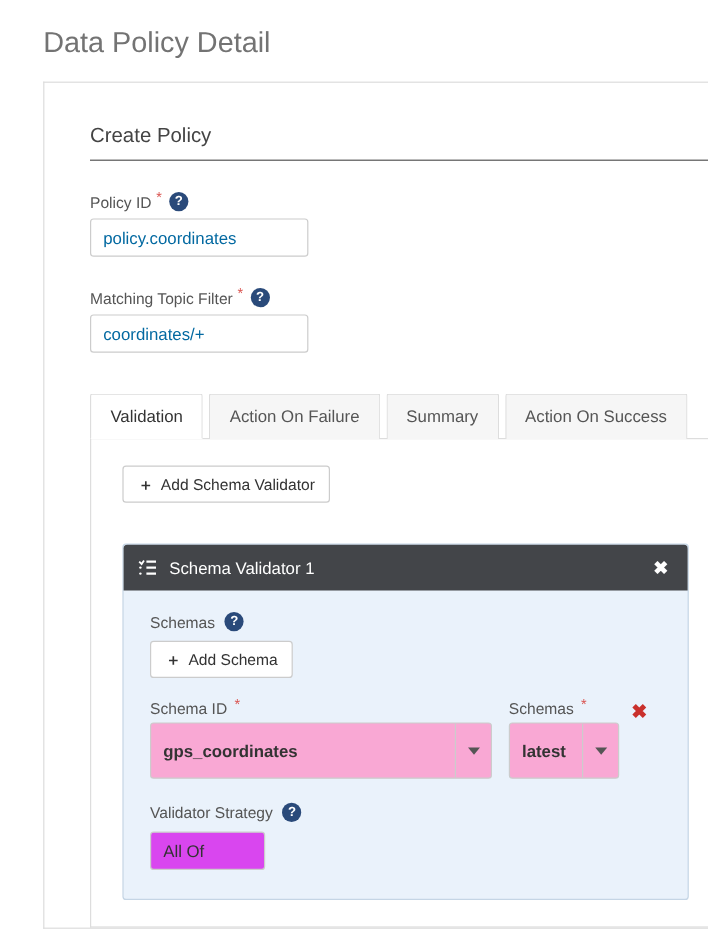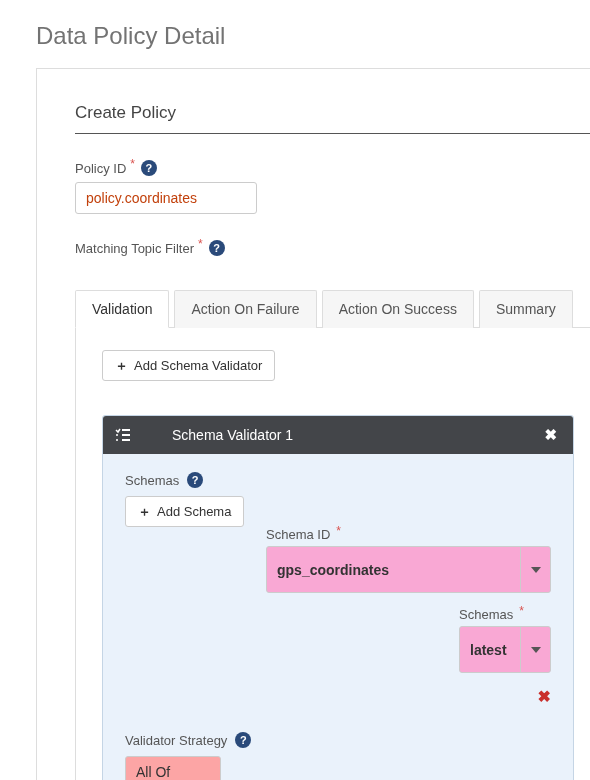--- a/index.html
+++ b/index.html
@@ -67,21 +67,21 @@
     justify-content: center;
     margin-left: 2px;
   }
   .text-input {
     width: 182px;
     height: 32px;
     padding: 0 10px;
     border: 1px solid #ccc;
     border-radius: 3px;
     font-size: 14px;
-    color: #c2410c;
+    color: #0369a1;
   }
   .tabs {
     display: flex;
     gap: 5px;
     margin-top: 34px;
   }
   .tab {
     padding: 10px 16px;
     border: 1px solid #ddd;
     border-bottom: none;
@@ -130,21 +130,20 @@
     width: 472px;
   }
   .validator-header {
     background: #434549;
     color: #fff;
     height: 38px;
     display: flex;
     align-items: center;
     padding: 0 12px;
     border-radius: 3px 3px 0 0;
-    gap: 31px;
   }
   .validator-header .header-icon {
     margin-right: 10px;
     display: inline-flex;
   }
   .validator-header .title {
     flex: 1;
     font-size: 14px;
   }
   .close-btn {
@@ -161,22 +160,22 @@
     display: flex;
     align-items: center;
     gap: 6px;
     font-size: 13px;
     color: #555;
     margin-bottom: 8px;
   }
   .row-fields {
     display: flex;
     gap: 14px;
-    align-items: flex-end;
-    flex-direction: column;
+    align-items: flex-start;
+    margin-top: 18px;
   }
   .dropdown {
     position: relative;
     border: 1px solid #ccc;
     background: #f9a8d4;
     border-radius: 3px;
     display: flex;
     align-items: center;
     height: 47px;
     font-weight: bold;
@@ -213,21 +212,21 @@
     margin-left: -4px;
     padding-bottom: 6px;
   }
   .strategy-group { margin-top: 20px; }
   .plain-input {
     width: 96px;
     height: 32px;
     padding: 0 10px;
     border: 1px solid #ccc;
     border-radius: 3px;
-    background: #fca5a5;
+    background: #d946ef;
     font-size: 14px;
     color: #333;
   }
 </style>
 </head>
 <body>
 
 <div class="page-title">Data Policy Detail</div>
 
 <div class="outer-card">
@@ -241,27 +240,28 @@
     </div>
     <input class="text-input" type="text" value="policy.coordinates" style="">
   </div>
 
   <div class="form-group">
     <div class="label-row">
       <span>Matching Topic Filter</span>
       <span class="req">*</span>
       <span class="help-icon">?</span>
     </div>
+    <input class="text-input" type="text" value="coordinates/+" style="">
   </div>
 
   <div class="tabs">
     <div class="tab active">Validation</div>
     <div class="tab">Action On Failure</div>
+    <div class="tab">Summary</div>
     <div class="tab">Action On Success</div>
-    <div class="tab">Summary</div>
   </div>
 
   <div class="tab-content">
     <button class="pill-button">
       <span class="plus">＋</span>
       <span>Add Schema Validator</span>
     </button>
 
     <div class="validator-panel">
       <div class="validator-header">

